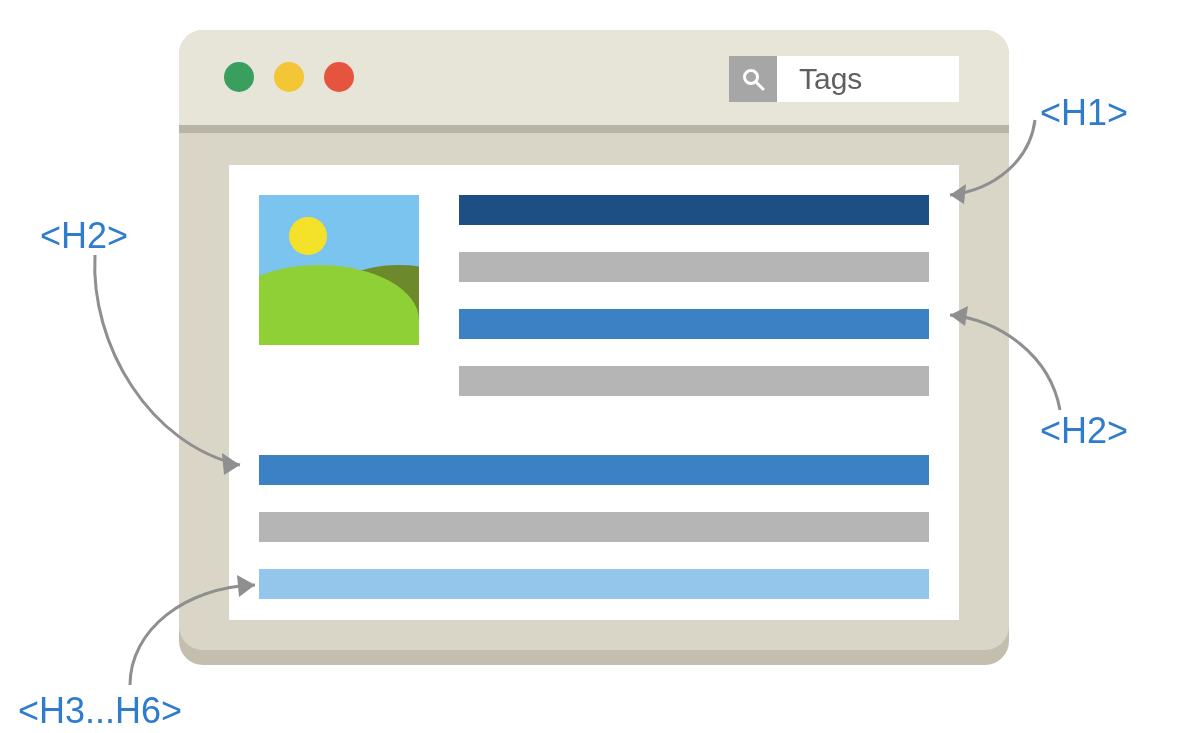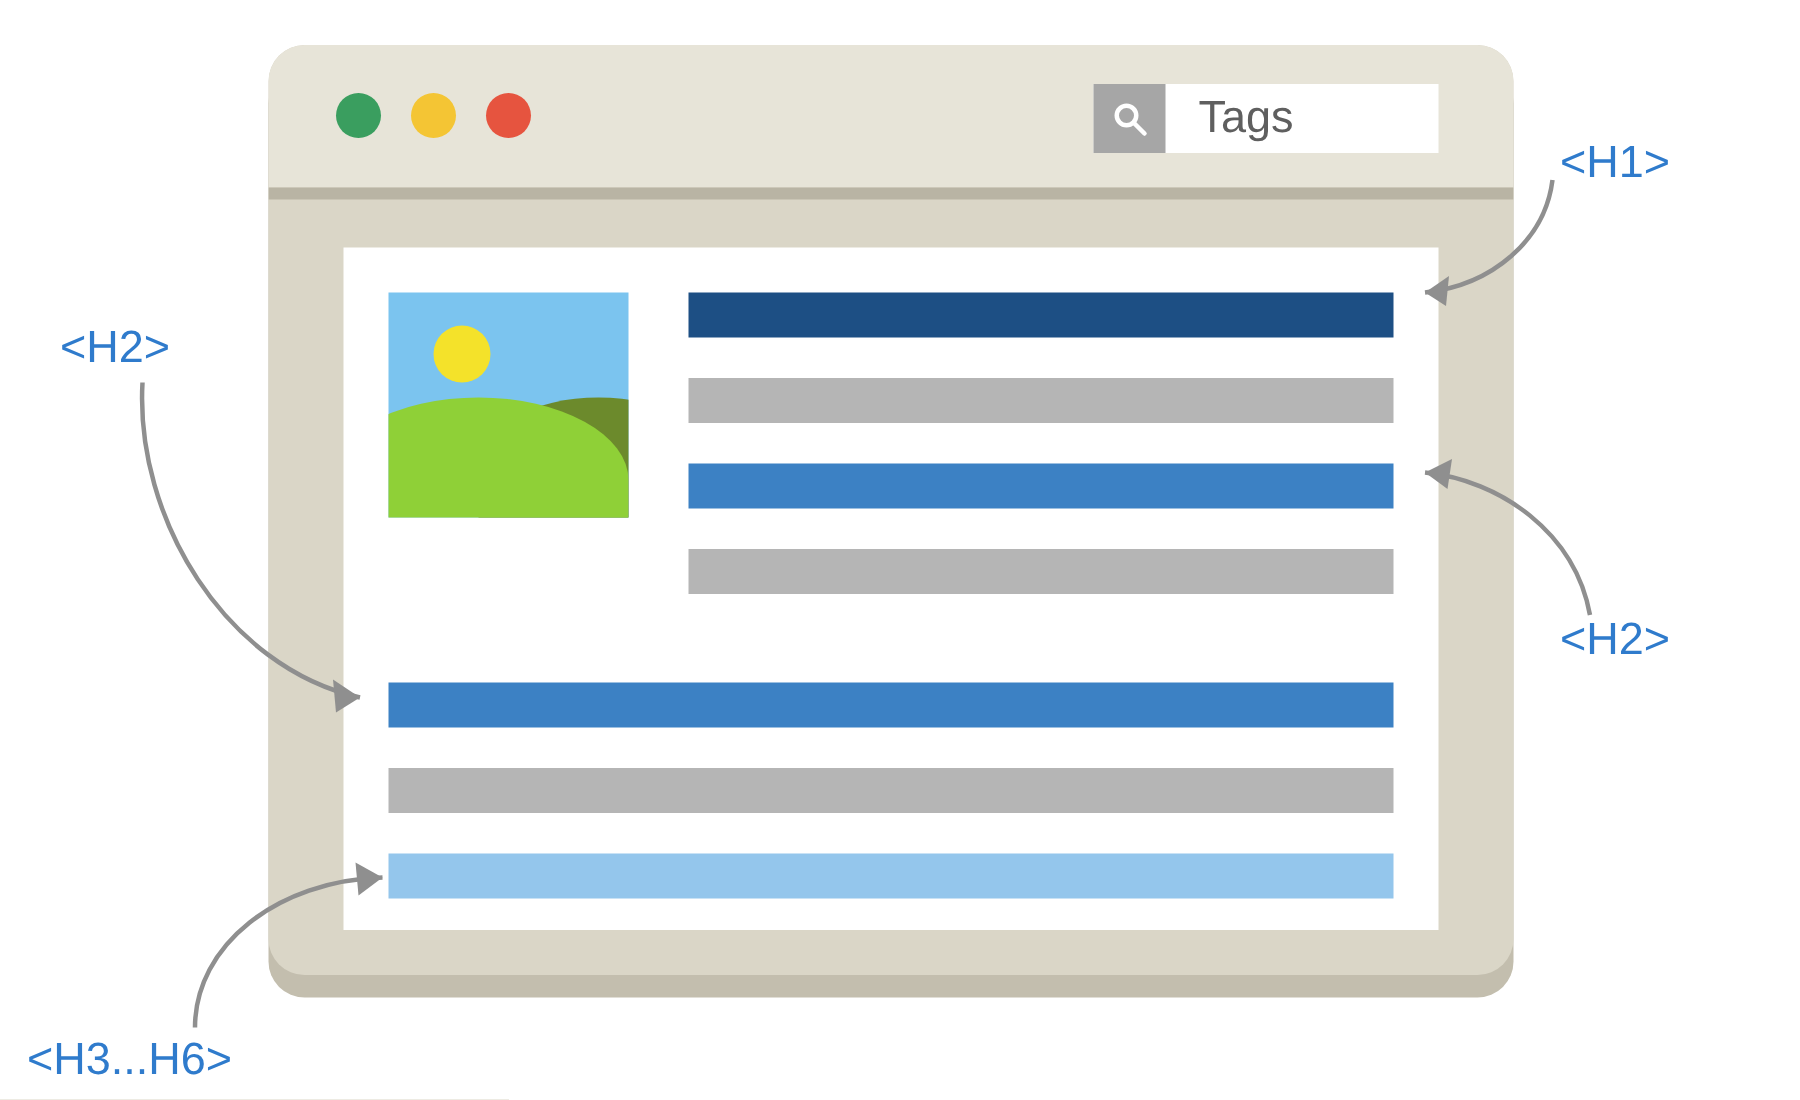--- a/index.html
+++ b/index.html
@@ -124,21 +124,21 @@
     position: absolute;
     height: 30px;
   }
   .bar.h1 { background: #1d4f84; }
   .bar.h2 { background: #3c81c4; }
   .bar.text { background: #b5b5b5; }
   .bar.h3 { background: #94c6ec; }
   .annotation {
     position: absolute;
     color: #2f7bcc;
-    font-size: 30px;
+    font-size: 36px;
     font-weight: 500;
   }
   svg.arrow {
     position: absolute;
     overflow: visible;
   }
   svg.arrow path {
     stroke: #8f8f8f;
     stroke-width: 3;
     fill: none;

